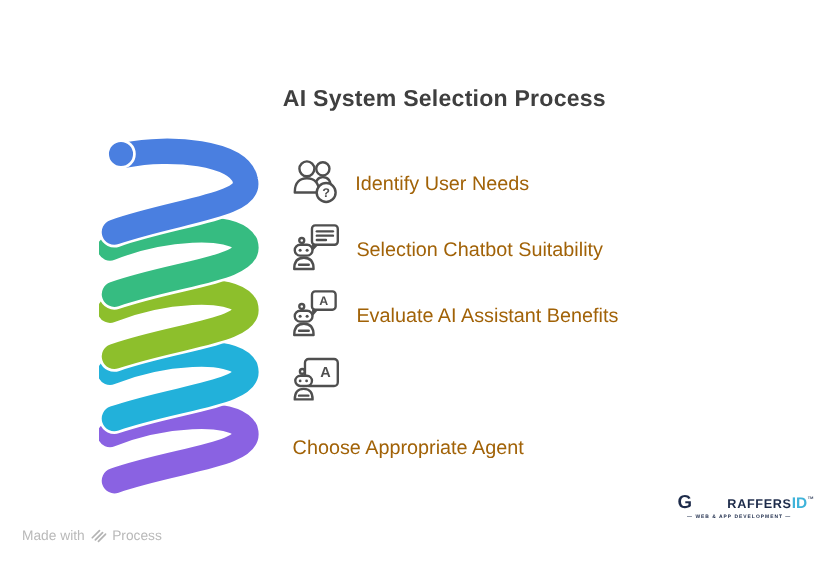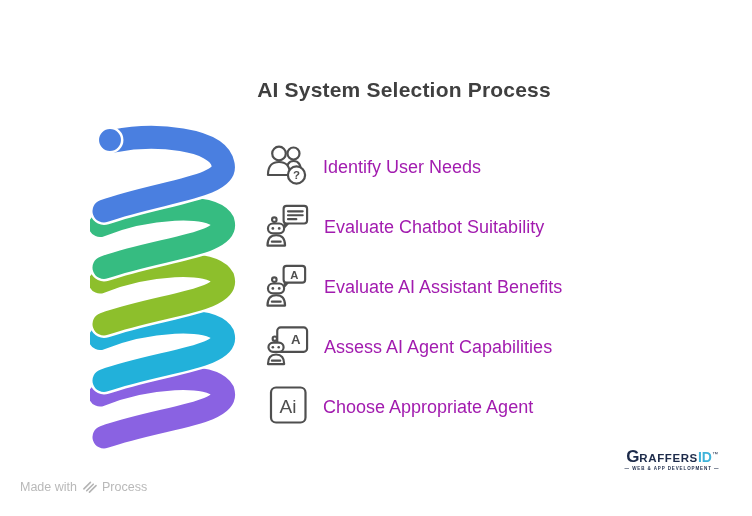--- a/index.html
+++ b/index.html
@@ -13,29 +13,29 @@
     font-size:21px;font-weight:700;color:#3f3f3f;letter-spacing:.2px;
   }
   .coil{position:absolute;left:90px;top:121px;}
   .steps{position:absolute;left:266px;top:137px;}
   .step{display:flex;align-items:center;height:60px;gap:13px;}
   .step-icon{flex:0 0 auto;}
   .step-icon svg .st{fill:none;stroke:#4f4f4f;stroke-width:2.2;stroke-linecap:round;stroke-linejoin:round;}
   .step-icon svg .stw{fill:#ffffff;stroke:#4f4f4f;stroke-width:2.2;stroke-linecap:round;stroke-linejoin:round;}
   .step-icon svg .fl{fill:#4f4f4f;stroke:none;}
   .step-icon svg text{fill:#4f4f4f;font-family:"Liberation Sans",sans-serif;}
-  .step-label{font-size:18px;color:#a21caf;white-space:nowrap;}
+  .step-label{font-size:18px;color:#a16207;white-space:nowrap;}
   .watermark{
     position:absolute;left:20px;top:480px;display:flex;align-items:center;gap:5px;
     font-size:12.5px;color:#b9b9b9;
   }
   .logo{position:absolute;left:616px;top:448px;width:112px;text-align:center;line-height:1;}
   .logo-line{white-space:nowrap;}
   .logo-g{font-size:17px;font-weight:800;color:#1d2b4a;}
-  .logo-rest{font-size:11.5px;font-weight:800;letter-spacing:.6px;color:#1d2b4a;}
+  .logo-rest{font-size:11.5px;font-weight:800;letter-spacing:.6px;color:#1d2b4a;padding-left:32px;}
   .logo-id{font-size:14px;font-weight:800;color:#3fb3da;}
   .logo-tm{font-size:6px;color:#1d2b4a;vertical-align:super;}
   .logo-tagline{font-size:4.5px;letter-spacing:.9px;color:#1d2b4a;margin-top:2px;font-weight:700;}
 </style>
 </head>
 <body>
 
 <div class="canvas">
 
   <div class="title">AI System Selection Process</div>
@@ -87,21 +87,21 @@
           <path class="st" d="M 22.5,16.5 H 31"></path>
           <path class="fl" d="M 24.5,20.5 L 18.3,27 L 18,20.6 z"></path>
           <circle class="st" cx="8.5" cy="17" r="2.3"></circle>
           <rect class="st" x="2" y="21" width="16.5" height="10" rx="5"></rect>
           <circle class="fl" cx="7" cy="26" r="1.4"></circle>
           <circle class="fl" cx="13.5" cy="26" r="1.4"></circle>
           <path class="st" d="M 1.5,43.5 c 0,-7.5 3.8,-10.5 9,-10.5 c 5.2,0 9,3 9,10.5 z"></path>
           <path class="st" d="M 6,39.5 h 9"></path>
         </svg>
       </span>
-      <span class="step-label">Evaluate Chatbot Suitability</span>
+      <span class="step-label">Selection Chatbot Suitability</span>
     </div>
 
     <div class="step">
       <span class="step-icon">
         <svg width="45" height="45" viewBox="0 0 46 46">
           <rect class="st" x="18" y="3" width="22" height="17" rx="3"></rect>
           <text x="29" y="16" font-size="11.5" font-weight="bold" text-anchor="middle">A</text>
           <path class="fl" d="M 24,19.8 L 18.3,26.3 L 18,19.9 z"></path>
           <circle class="st" cx="8.5" cy="17" r="2.3"></circle>
           <rect class="st" x="2" y="21" width="16.5" height="10" rx="5"></rect>
@@ -120,30 +120,23 @@
           <rect class="st" x="11.5" y="4.5" width="30.5" height="25" rx="3.5"></rect>
           <text x="30.5" y="21.5" font-size="13.5" font-weight="600" text-anchor="middle">A</text>
           <circle class="stw" cx="9" cy="16" r="2.2"></circle>
           <rect class="stw" x="2.5" y="20" width="15.5" height="9.5" rx="4.75"></rect>
           <circle class="fl" cx="7" cy="24.8" r="1.3"></circle>
           <circle class="fl" cx="13" cy="24.8" r="1.3"></circle>
           <path class="stw" d="M 2,42 c 0,-7 3.5,-9.8 8.3,-9.8 c 4.8,0 8.3,2.8 8.3,9.8 z"></path>
           <path class="st" d="M 6,38.5 h 8.6"></path>
         </svg>
       </span>
-      <span class="step-label">Assess AI Agent Capabilities</span>
     </div>
 
     <div class="step">
-      <span class="step-icon">
-        <svg width="44" height="44" viewBox="0 0 44 44">
-          <rect class="st" x="5" y="4.5" width="34.5" height="35" rx="5"></rect>
-          <text x="22" y="29.5" font-size="19" font-weight="500" text-anchor="middle">Ai</text>
-        </svg>
-      </span>
       <span class="step-label">Choose Appropriate Agent</span>
     </div>
 
   </div>
 
   <div class="watermark">
     <span>Made with</span>
     <svg width="15" height="14" viewBox="0 0 16 15">
       <g stroke="#b4b4b4" stroke-width="1.7" stroke-linecap="round" fill="none">
         <path d="M 2,9.5 L 9,2.5"></path>

